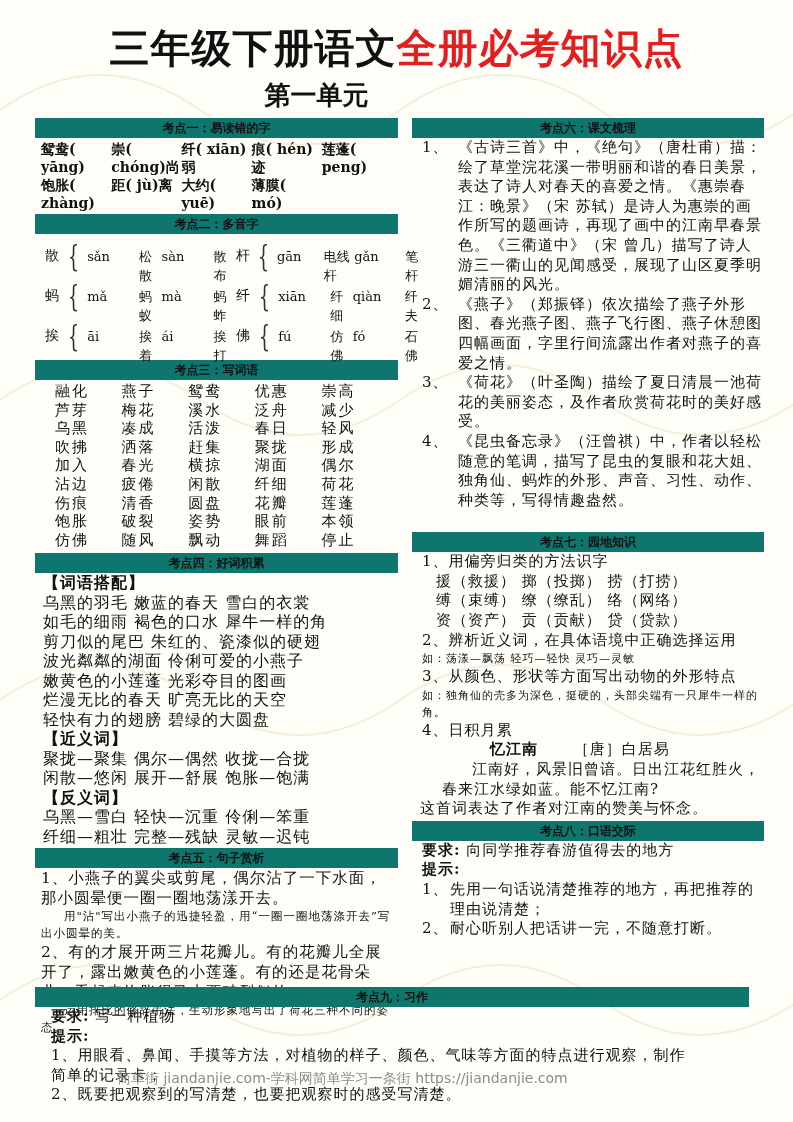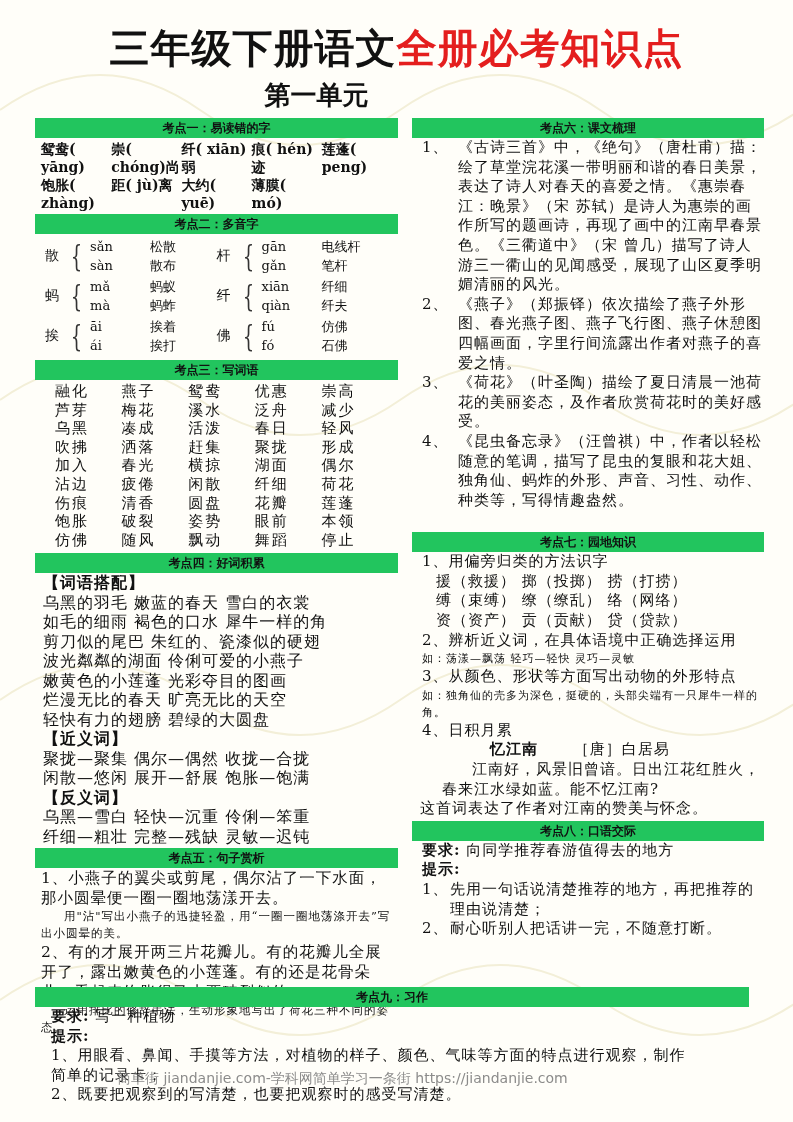--- a/index.html
+++ b/index.html
@@ -1,30 +1,30 @@
 <!DOCTYPE html>
 <html><head>
 <meta charset="utf-8">
 <style>
   html, body { margin:0; padding:0; }
   body { width:793px; height:1122px; background:#fffef9; position:relative; overflow:hidden; font-family:"DejaVu Serif", serif; color:#111; }
   .bg-deco { position:absolute; inset:0; pointer-events:none; }
   .title { position:absolute; top:20px; left:0; width:793px; text-align:center; font-size:40px; font-weight:bold; letter-spacing:1px; font-family:"DejaVu Sans", sans-serif; line-height:56px; }
   .title .red { color:#e41e1e; }
   .subtitle { position:absolute; top:78px; left:0; width:633px; text-align:center; font-size:26px; font-weight:bold; font-family:"DejaVu Sans", sans-serif; }
-  .sec-head { background:#22c55e; text-align:center; font-weight:bold; font-size:12px; height:20px; line-height:20px; font-family:"DejaVu Sans", sans-serif; }
+  .sec-head { background:#0f766e; text-align:center; font-weight:bold; font-size:12px; height:20px; line-height:20px; font-family:"DejaVu Sans", sans-serif; }
   .col { position:absolute; }
   .left { left:35px; width:363px; }
   .right { left:412px; width:352px; }
   .row3 { display:grid; grid-template-columns: 1fr 1fr 1fr 1fr 1fr; font-size:14px; line-height:18px; padding:2px 6px;font-weight:bold; }
   .poly { display:grid; grid-template-columns: 1fr 1fr; padding:2px 10px; }
   .pgroup { display:flex; align-items:center; height:40px; font-size:13px; }
   .pgroup .ch { font-size:14px; width:22px; }
   .pgroup .br { font-size:30px; line-height:30px; font-weight:100; color:#333; margin-right:4px; transform:scaleX(0.6); }
-  .pgroup .lines { display:flex; flex-direction:column; }
+  .pgroup .lines { display:flex; flex-direction:row; }
   .pgroup .ln { display:flex; height:19px; line-height:19px; }
   .pgroup .py { width:60px; }
   .words5 { display:grid; grid-template-columns: repeat(5, 1fr); font-size:15px; line-height:18.6px; padding:2px 10px 0 20px; letter-spacing:2px; }
   .big { font-size:16px; line-height:19.5px; padding-left:8px; letter-spacing:1px; }
   .bracket { font-weight:bold; font-size:16px; }
   .p15 { font-size:15.5px; line-height:20px; padding:0 4px 0 6px; letter-spacing:1px; }
   .note { font-size:11.5px; line-height:17px; padding:0 4px 0 6px; letter-spacing:1px; }
   .note.ind { text-indent:2em; }
   .rp { font-size:15px; line-height:19.6px; letter-spacing:1px; }
   .item { display:flex; }

